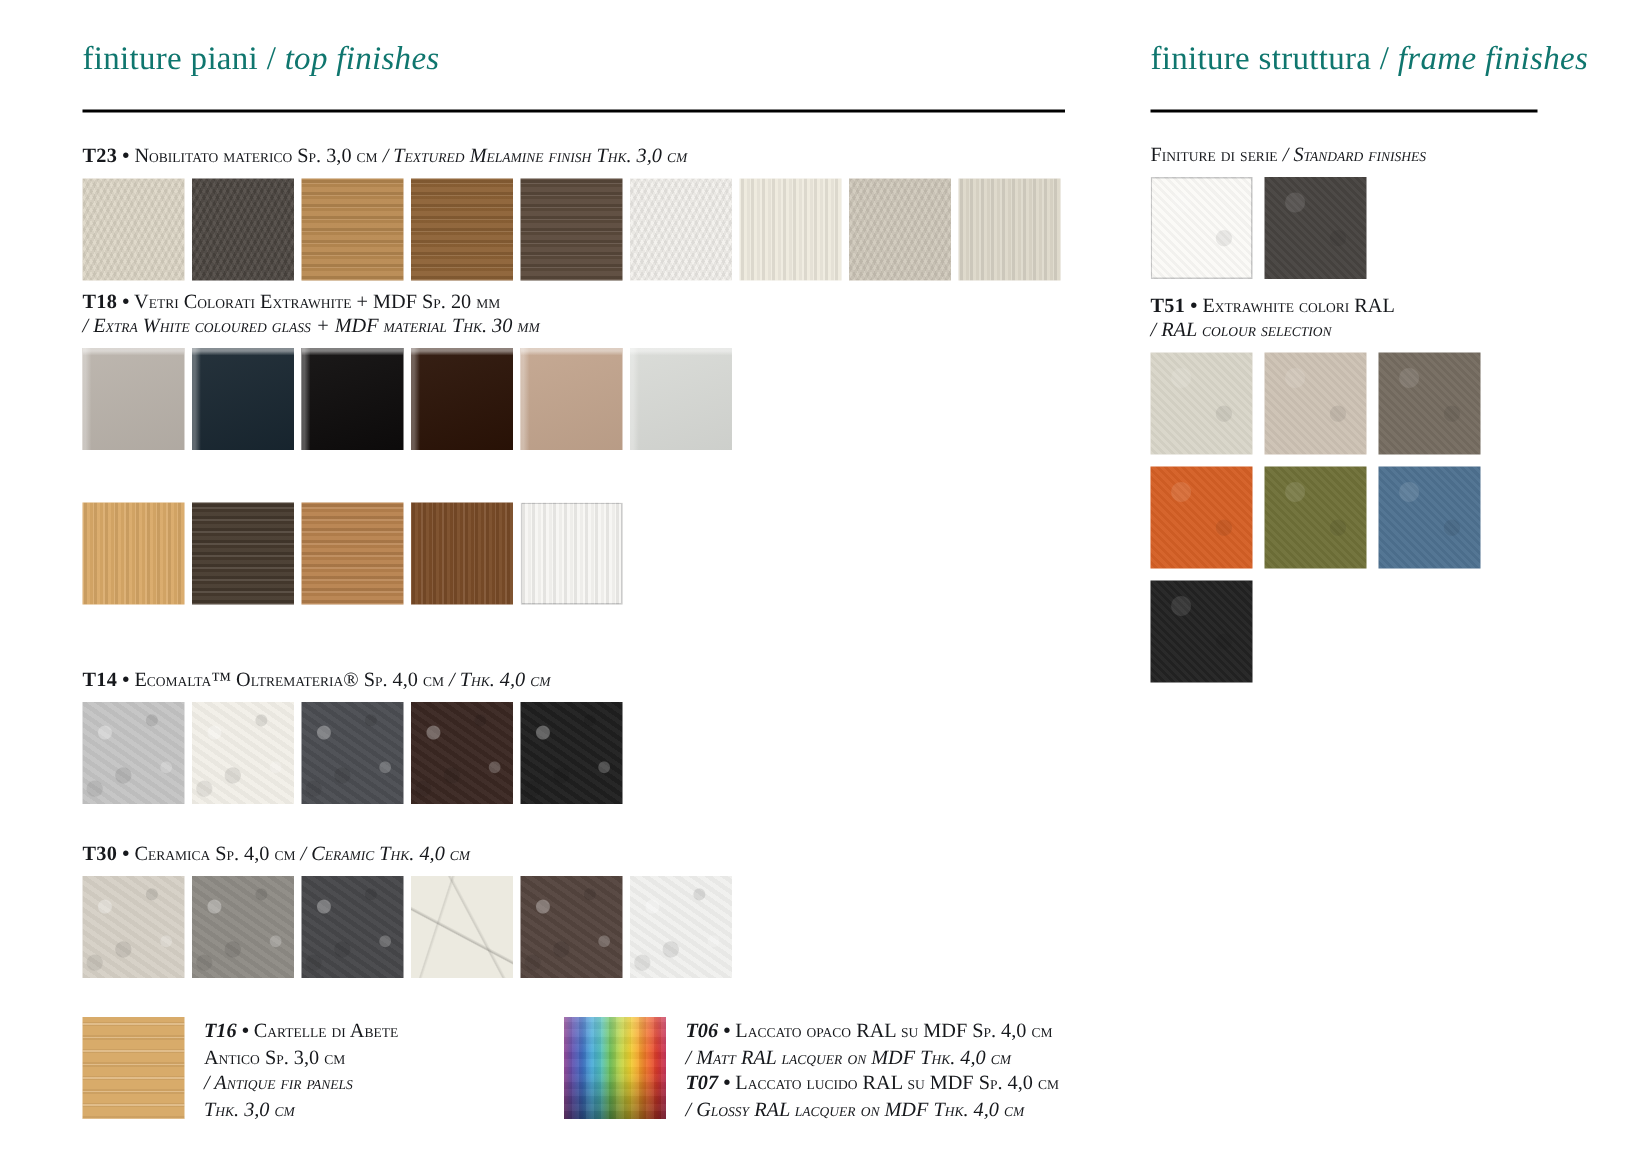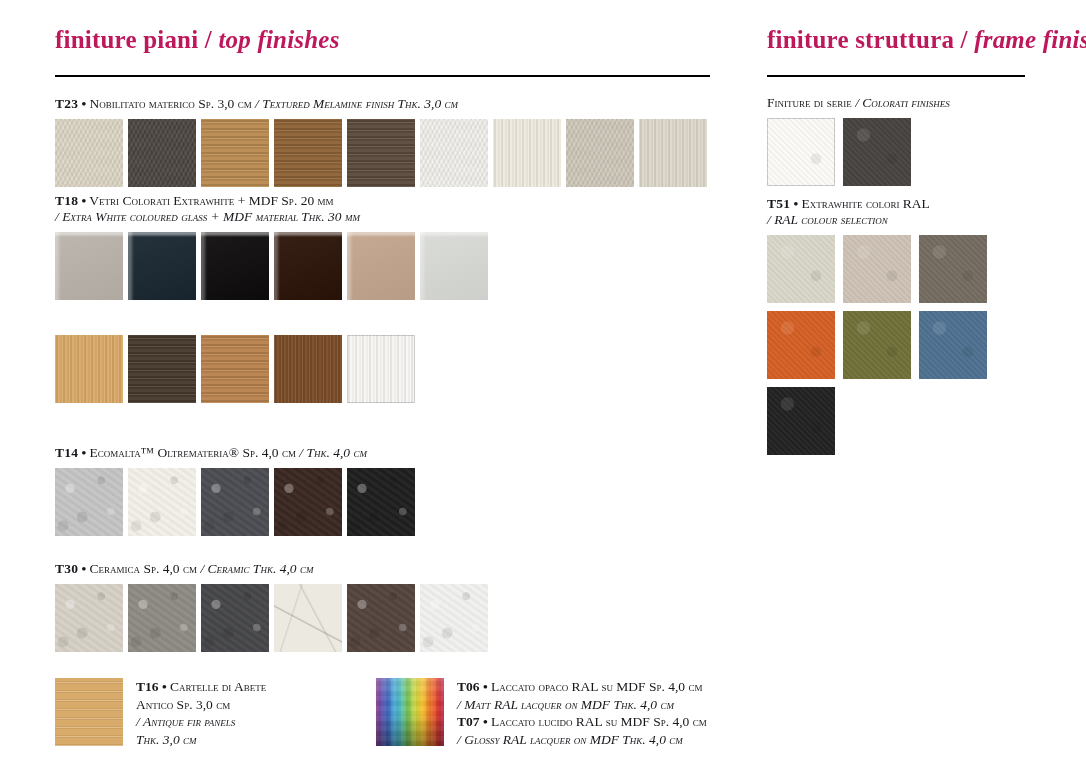--- a/index.html
+++ b/index.html
@@ -6,21 +6,21 @@
   body{
     width:1086px;height:769px;background:#ffffff;
     font-family:"Liberation Serif","DejaVu Serif",serif;
     color:#1a1a1a;overflow:hidden;position:relative;
   }
   .page{position:absolute;inset:0;}
 
   
   .col-head{position:absolute;}
   .col-head .title{
-    font-size:25px;color:#be185d;font-weight:700;letter-spacing:.2px;
+    font-size:22px;color:#0f766e;font-weight:400;letter-spacing:.2px;
     white-space:nowrap;
   }
   .col-head .title .it{font-style:italic;}
   .col-head .rule{background:#000;height:2px;margin-top:21px;}
 
   
   .section{position:absolute;}
   .sec-label{
     font-size:13.5px;line-height:16px;color:#16181c;white-space:nowrap;
     font-variant:small-caps;
@@ -106,21 +106,21 @@
   .tex-spectrum::after{
     content:"";position:absolute;inset:0;
     background:repeating-linear-gradient(90deg, rgba(0,0,0,.05) 0 5px, rgba(255,255,255,.05) 5px 10px),
                repeating-linear-gradient(0deg, rgba(0,0,0,.04) 0 5px, rgba(255,255,255,.04) 5px 10px);
   }
 
   
   .bottom-block{position:absolute;display:flex;gap:13px;align-items:flex-start;}
   .bottom-block .sw{width:68px;height:68px;flex:0 0 68px;}
   .bottom-text{font-size:13.5px;line-height:17.5px;font-variant:small-caps;color:#16181c;white-space:nowrap;}
-  .bottom-text .code{font-weight:bold;font-variant:normal;}
+  .bottom-text .code{font-weight:bold;font-variant:normal;font-style:italic;}
   .bottom-text .en{font-style:italic;}
 
   
   .ral-grid{display:flex;flex-wrap:wrap;gap:8px;width:220px;margin-top:7px;}
   .ral-grid .sw{width:68px;height:68px;}
   .std-swatches{display:flex;gap:8px;margin-top:7px;}
 </style>
 </head>
 <body>
 
@@ -218,21 +218,21 @@
           <div><span class="code">T06</span> <span class="code">•</span> <span class="">Laccato opaco RAL su MDF Sp. 4,0 cm</span></div>
           <div><span class="en">/ Matt RAL lacquer on MDF Thk. 4,0 cm</span></div>
           <div><span class="code">T07</span> <span class="code">•</span> <span class="">Laccato lucido RAL su MDF Sp. 4,0 cm</span></div>
           <div><span class="en">/ Glossy RAL lacquer on MDF Thk. 4,0 cm</span></div>
         </div>
       </div>
     </div>
 
   <div id="right-sections">
       <div class="section" style="left: 767px; top: 95px;">
-        <div class="sec-label"><span>Finiture di serie</span> <span class="en">/ Colorati finishes</span></div>
+        <div class="sec-label"><span>Finiture di serie</span> <span class="en">/ Standard finishes</span></div>
         <div class="std-swatches">
           <div class="sw tex-ral bordered" title="frame-white" style="background: rgb(251, 250, 247);"></div>
           <div class="sw tex-ral" title="frame-dark-brown" style="background: rgb(71, 67, 64);"></div>
         </div>
       </div>
       <div class="section" style="left: 767px; top: 196px;">
         <div class="sec-label"><span class="code">T51</span> <span class="bul">•</span> <span>Extrawhite colori RAL</span><br><span class="en">/ RAL colour selection</span></div>
         <div class="ral-grid">
           <div class="sw tex-ral" title="ral-cream" style="background: rgb(217, 214, 201);"></div>
           <div class="sw tex-ral" title="ral-beige" style="background: rgb(205, 194, 180);"></div>

